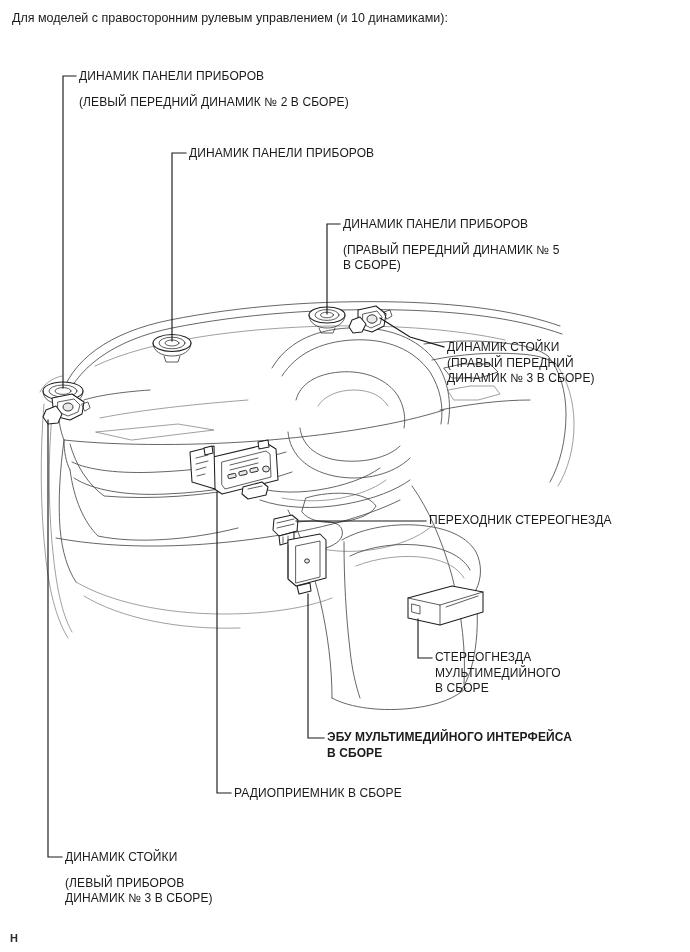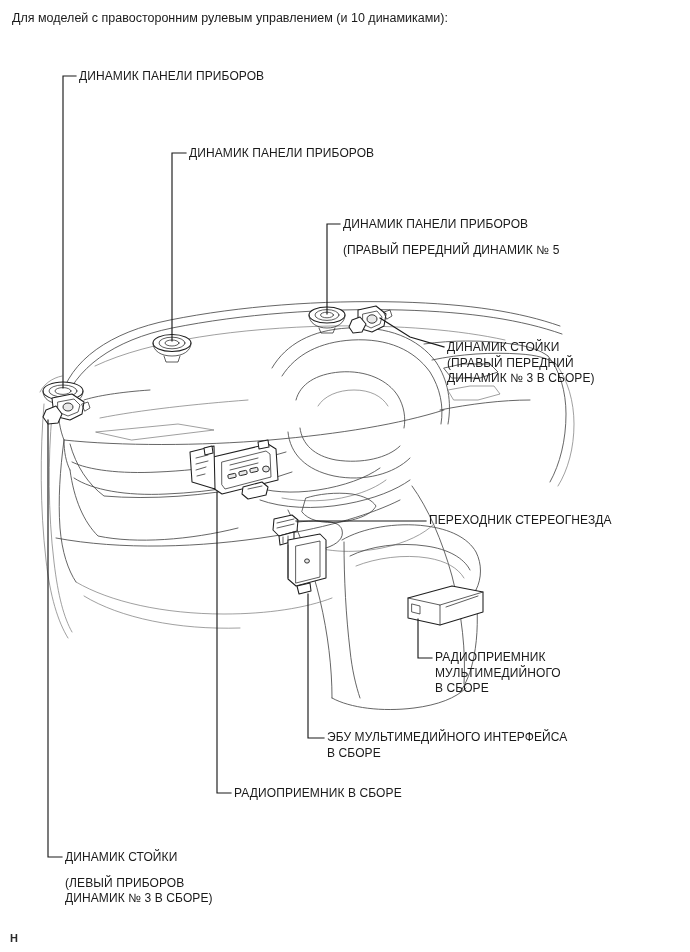--- a/index.html
+++ b/index.html
@@ -279,50 +279,52 @@
 
       <path class="leader" d="M217,492 L217,793 L231,793"></path>
 
       <path class="leader" d="M48,420 L48,857 L62,857"></path>
     </g>
   </svg>
 
   <div class="callout" style="left:79px; top:69px;">
     <span class="sub">ДИНАМИК ПАНЕЛИ ПРИБОРОВ</span>
     <span class="gap-line"></span>
+    <span class="sub">(ЛЕВЫЙ ПЕРЕДНИЙ ДИНАМИК № 2 В СБОРЕ)</span>
   </div>
 
   <div class="callout" style="left:189px; top:146px;">
     <span class="sub">ДИНАМИК ПАНЕЛИ ПРИБОРОВ</span>
     <span class="gap-line"></span>
   </div>
 
   <div class="callout" style="left:343px; top:217px;">
     <span class="sub">ДИНАМИК ПАНЕЛИ ПРИБОРОВ</span>
     <span class="gap-line"></span>
     <span class="sub">(ПРАВЫЙ ПЕРЕДНИЙ ДИНАМИК № 5</span>
+    <span class="sub">В СБОРЕ)</span>
   </div>
 
   <div class="callout" style="left:447px; top:340px;">
     <span class="sub">ДИНАМИК СТОЙКИ</span>
     <span class="sub">(ПРАВЫЙ ПЕРЕДНИЙ</span>
     <span class="sub">ДИНАМИК № 3 В СБОРЕ)</span>
   </div>
 
   <div class="callout" style="left:429px; top:513px;text-align:center;">
     <span class="sub">ПЕРЕХОДНИК СТЕРЕОГНЕЗДА</span>
   </div>
 
   <div class="callout" style="left:435px; top:650px;">
-    <span class="sub">РАДИОПРИЕМНИК</span>
+    <span class="sub">СТЕРЕОГНЕЗДА</span>
     <span class="sub">МУЛЬТИМЕДИЙНОГО</span>
     <span class="sub">В СБОРЕ</span>
   </div>
 
-  <div class="callout" style="left:327px; top:730px;">
+  <div class="callout" style="left:327px; top:730px;font-weight:bold;">
     <span class="sub">ЭБУ МУЛЬТИМЕДИЙНОГО ИНТЕРФЕЙСА</span>
     <span class="sub">В СБОРЕ</span>
   </div>
 
   <div class="callout" style="left:234px; top:786px;">
     <span class="sub">РАДИОПРИЕМНИК В СБОРЕ</span>
   </div>
 
   <div class="callout" style="left:65px; top:850px;">
     <span class="sub">ДИНАМИК СТОЙКИ</span>

